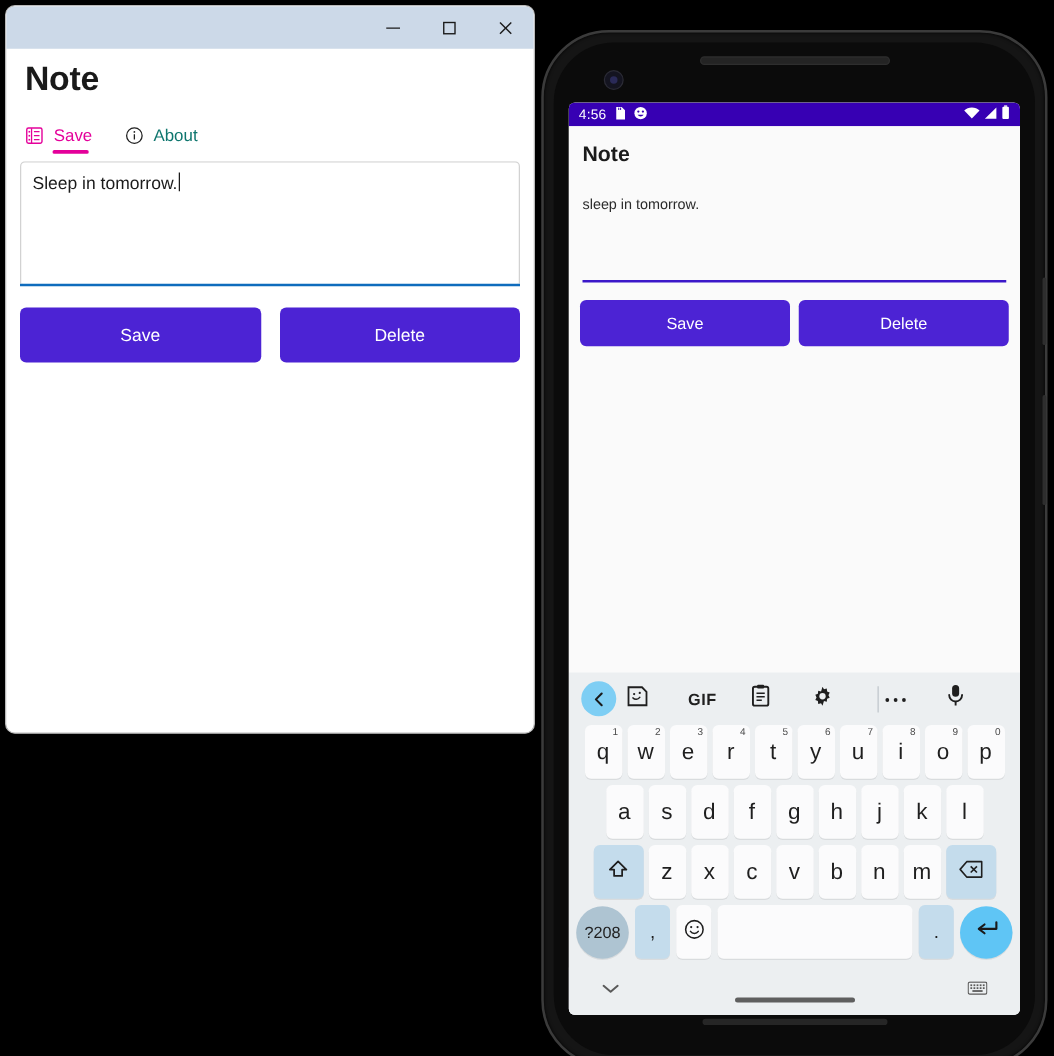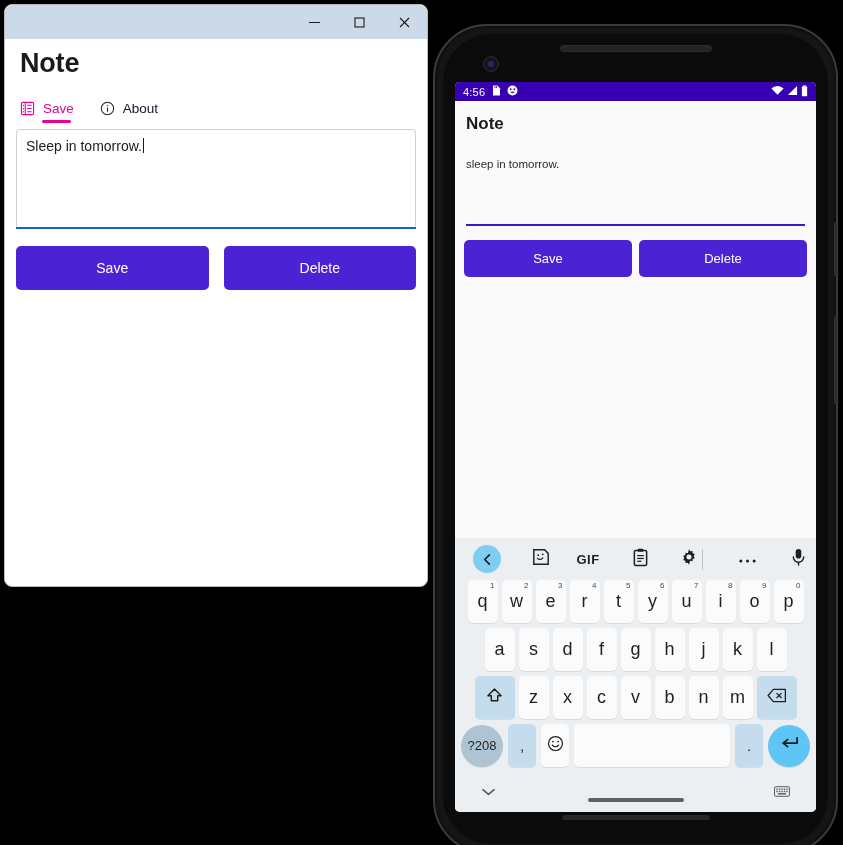--- a/index.html
+++ b/index.html
@@ -73,21 +73,21 @@
   .tab {
     display: flex;
     align-items: center;
     gap: 8px;
     position: relative;
     padding-bottom: 7px;
     cursor: default;
   }
   .tab-label {
     font-size: 13.5px;
-    color: #0f172a;
+    color: #0f766e;
   }
   .tab.selected .tab-label { color: #e4009a; }
   .tab.selected .tab-underline {
     position: absolute;
     left: 22px;
     right: 3px;
     bottom: 0px;
     height: 3px;
     border-radius: 2px;
     background: #e4009a;
@@ -309,21 +309,21 @@
     height: 42px;
     display: flex;
     align-items: center;
     padding: 0 10px;
     gap: 0;
   }
   .kb-tool {
     flex: 1 1 0;
     display: flex;
     align-items: center;
-    justify-content: flex-end;
+    justify-content: flex-start;
     height: 42px;
     cursor: default;
   }
   .kb-tool.back-btn { flex: 0 0 36px; }
   .back-circle {
     width: 28px; height: 28px;
     border-radius: 50%;
     background: #7ecef4;
     display: flex;
     align-items: center;

